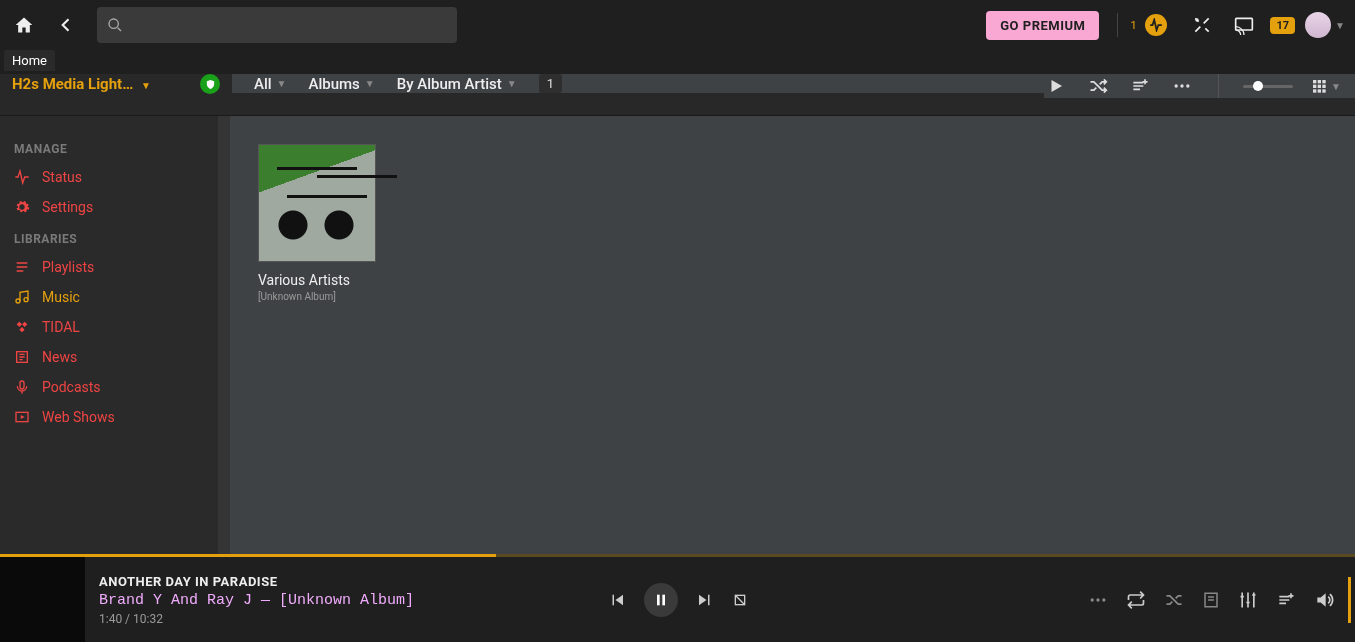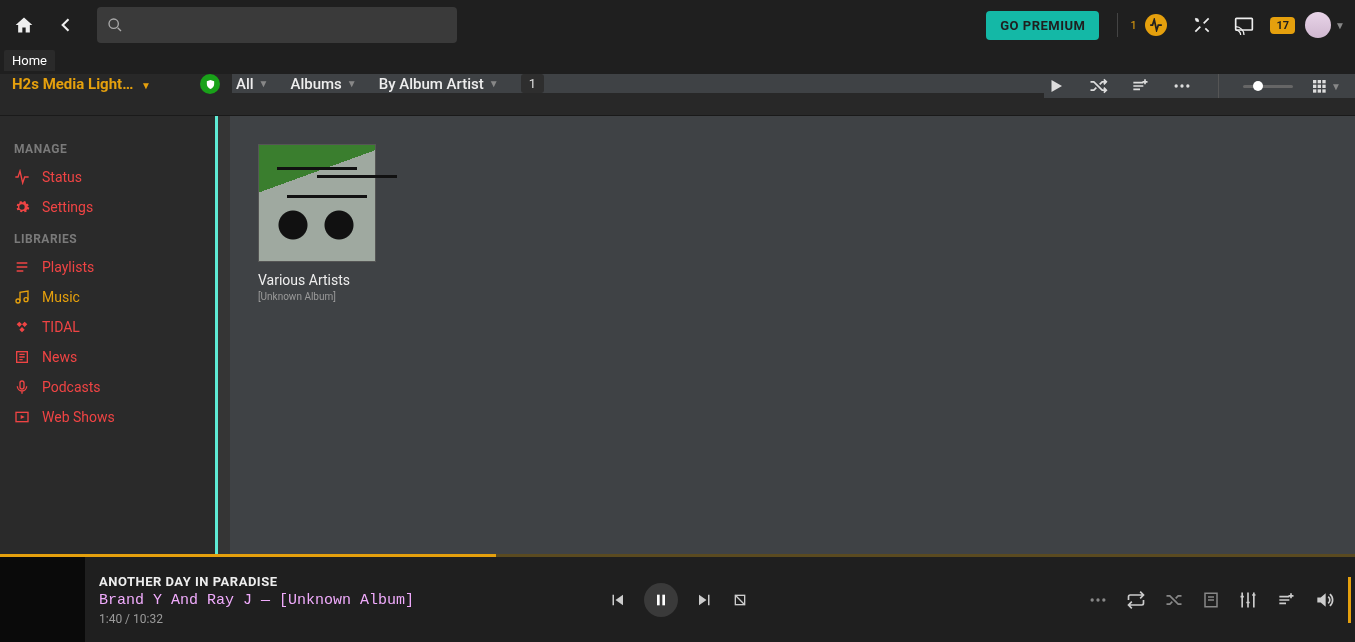--- a/index.html
+++ b/index.html
@@ -33,21 +33,21 @@
     background: #3a3a3a;
     border-radius: 4px;
     display: flex;
     align-items: center;
     padding: 0 10px;
     margin-left: 5px;
   }
   .search-wrap svg { color: #aaa; }
   .spacer { flex: 1; }
   .go-premium {
-    background: #14b8a6;
+    background: #f9a8d4;
     color: #1f1f1f;
     font-weight: 700;
     font-size: 13px;
     letter-spacing: 0.5px;
     padding: 7px 14px;
     border-radius: 4px;
     cursor: pointer;
   }
   .vsep { width: 1px; height: 24px; background: #444; margin: 0 8px; }
   .activity-wrap { position: relative; width: 40px; display:flex; align-items:center; justify-content:center;}
@@ -120,21 +120,21 @@
   .chev-orange { color:#e5a00d; font-size:10px; margin-left:4px;}
   .auth-badge {
     width:20px;height:20px;border-radius:50%;
     background:#19a119;display:flex;align-items:center;justify-content:center;
     color:#fff;font-size:11px;
   }
   .subheader-main {
     flex:1;
     display:flex;
     align-items:center;
-    padding: 0 4px;
+    padding: 0 22px;
     gap: 22px;
     background: #3f4245;
   }
   .filter {
     color:#eee; font-size:15px; font-weight:500;
     display:flex; align-items:center; gap:5px; cursor:pointer;
   }
   .chip {
     background:#2e2e2e;
     color:#ddd;
@@ -161,21 +161,21 @@
   .body-row {
     position:absolute;
     top:116px; bottom:88px; left:0; right:0;
     display:flex;
   }
   .sidebar {
     width: 222px;
     background:#2a2a2a;
     overflow-y:auto;
     padding: 16px 0;
-    border-right:7px solid #5eead4;
+    border-right:1px solid #5eead4;
   }
   .sb-scroll { position:absolute; left:218px; top:116px; width:12px; bottom:88px; background:#353535;}
   .sb-head {
     font-size:12px;
     color:#7a7a7a;
     font-weight:700;
     letter-spacing:0.5px;
     padding: 10px 14px 6px;
   }
   .sb-item {

